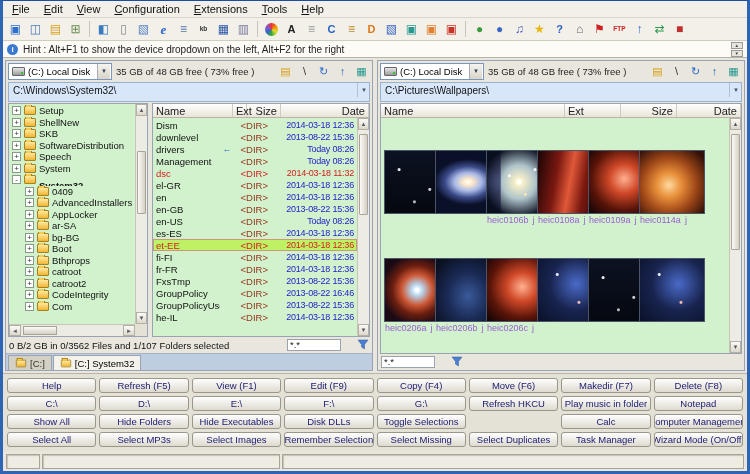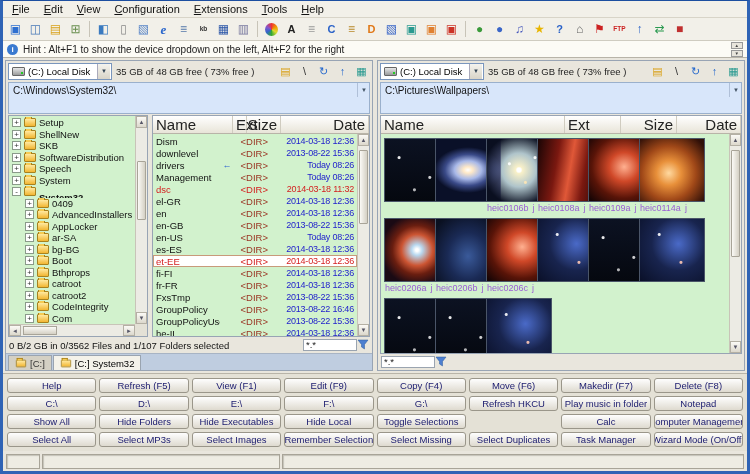--- a/index.html
+++ b/index.html
@@ -37,21 +37,21 @@
   .psplitter{width:4px;}
   .devbar{flex:0 0 21px;display:flex;align-items:center;padding:1px 2px;gap:4px;}
   .drivecombo{display:flex;align-items:center;gap:3px;width:104px;height:17px;background:#fff;border:1px solid #7a96bd;padding:0 1px 0 3px;}
   .hdd{width:13px;height:9px;background:linear-gradient(#e8e8e8,#9a9a9a);border:1px solid #666;border-radius:1px;position:relative;flex:0 0 13px;}
   .hdd::after{content:"";position:absolute;right:1px;bottom:1px;width:2px;height:2px;background:#2c2;}
   .dlabel{font-size:9.5px;flex:1;white-space:nowrap;overflow:hidden;}
   .dropbtn{width:13px;height:15px;flex:0 0 13px;background:linear-gradient(#f4f3ee,#d8d4c8);border-left:1px solid #aab;font-size:6px;text-align:center;line-height:15px;color:#345;}
   .free{font-size:9.5px;color:#222;white-space:nowrap;}
   .devicons{margin-left:auto;display:flex;gap:2px;align-items:center;}
   .dbtn{width:17px;height:17px;font-size:11px;text-align:center;line-height:17px;}
-  .pathrow{flex:0 0 16px;display:flex;align-items:center;background:#d8e6fa;border:1px solid #9ab0cc;margin:0 2px;padding:0 2px 16px 4px;}
+  .pathrow{flex:0 0 16px;display:flex;align-items:center;background:#d8e6fa;border:1px solid #9ab0cc;margin:0 2px;padding:0 2px 4px 4px;}
   .pathtext{font-size:10px;color:#111;flex:1;white-space:nowrap;overflow:hidden;}
   .pathbtn{font-size:6px;color:#456;border-left:1px solid #b0c0d8;padding-left:3px;line-height:14px;}
   .body{flex:1;display:flex;margin:1px 2px 0;min-height:0;}
   
   .treewrap{flex:0 0 140px;display:grid;grid-template-columns:1fr 12px;grid-template-rows:1fr 12px;border:1px solid #98a4b4;background:#d2f2cd;min-height:0;}
   .tree{grid-area:1/1;overflow:hidden;padding-top:1px;}
   .titem{height:11.5px;display:flex;align-items:center;gap:3px;font-size:9.5px;white-space:nowrap;overflow:hidden;color:#111;}
   .titem.tbold .tlabel{font-weight:bold;margin-top:12px;}
   .tog{width:9px;height:9px;flex:0 0 9px;border:1px solid #8a9a8a;background:#fff;font-size:8px;line-height:7px;text-align:center;color:#333;}
   .fico{width:12px;height:9px;flex:0 0 12px;background:linear-gradient(#ffe9a0,#f2b632);border:1px solid #a8821e;border-radius:1px;position:relative;}
@@ -67,52 +67,52 @@
   .hs .sa{width:12px;line-height:10px;}
   .hs .st{flex:1;position:relative;display:block;}
   .hs .sth{position:absolute;top:1px;bottom:1px;left:2px;width:34px;background:linear-gradient(#fbfaf6,#d4d0c4);border:1px solid #a8a498;display:block;}
   .tvs{grid-area:1/2;}
   .ths{grid-area:2/1;}
   .corner{grid-area:2/2;background:#e4e1d6;}
   .vsplit{width:4px;flex:0 0 4px;}
   
   .listwrap{flex:1;display:flex;flex-direction:column;border:1px solid #98a4b4;background:#d2f2cd;min-height:0;min-width:0;}
   .cols{flex:0 0 14px;display:flex;background:linear-gradient(#ffffff,#e8e4d8);border-bottom:1px solid #b8b4a8;}
-  .hc{font-size:15px;color:#222;padding:0 3px;border-right:1px solid #d0ccc0;display:flex;align-items:center;}
+  .hc{font-size:11px;color:#222;padding:0 3px;border-right:1px solid #d0ccc0;display:flex;align-items:center;}
   .cl0{flex:1;min-width:0;}.cl1{width:14px;flex:0 0 14px;}.cl2{width:34px;flex:0 0 34px;justify-content:flex-end;}.cl3{width:88px;flex:0 0 88px;justify-content:flex-end;}
   .cr0{flex:1;min-width:0;}.cr1{width:56px;flex:0 0 56px;}.cr2{width:56px;flex:0 0 56px;justify-content:flex-end;}.cr3{width:64px;flex:0 0 64px;justify-content:flex-end;}
   .listbody{flex:1;display:flex;min-height:0;}
   .rows{flex:1;overflow:hidden;padding-top:1px;min-width:0;}
   .frow{height:12px;display:flex;align-items:center;font-size:9.5px;color:#111;padding:0 1px;}
   .frow .fc{display:block;}
   .frow .cl0{overflow:hidden;white-space:nowrap;padding-left:2px;}
   .frow .cl1{color:#2a5fd0;font-size:9px;text-align:center;}
   .frow .cl2{text-align:right;color:#993322;}
   .frow .cl3{text-align:right;color:#2222cc;font-size:9px;padding-right:2px;letter-spacing:-.2px;}
   .frow.red .cl0,.frow.red .cl2,.frow.red .cl3{color:#d42020;}
-  .frow.cursor{background:#ffffff;outline:1px solid #c89a7a;outline-offset:-1px;}
+  .frow.cursor{background:#bef264;outline:1px solid #c89a7a;outline-offset:-1px;}
   
   .rwrap{flex:1;display:flex;flex-direction:column;border:1px solid #98a4b4;margin:1px 2px 0;background:#d2f2cd;min-height:0;}
   .rmain{flex:1;display:flex;min-height:0;}
   .thumbs{flex:1;min-width:0;overflow:hidden;display:flex;flex-wrap:wrap;align-content:flex-start;gap:4px 3px;padding:4px 0 0 3px;}
-  .thumb{width:48px;}
+  .thumb{width:48px;margin-top:28px;}
   .timg{width:66px;height:64px;border:1px solid #4a5568;}
   .tcap{display:flex;gap:4px;font-size:9px;color:#9a5fd4;height:12px;align-items:center;overflow:hidden;white-space:nowrap;padding-left:1px;}
   .tcap .text2{color:#9a5fd4;}
   .k-stars-dark{background:radial-gradient(circle at 22% 30%,rgba(255,255,255,.9) 0 1px,transparent 2px),radial-gradient(circle at 70% 62%,rgba(255,255,255,.8) 0 1px,transparent 2px),radial-gradient(circle at 46% 82%,rgba(255,255,255,.7) 0 1px,transparent 2px),radial-gradient(circle at 82% 18%,rgba(200,220,255,.8) 0 1px,transparent 2px),linear-gradient(#0c1222,#05080f);}
   .k-galaxy{background:radial-gradient(ellipse 60% 42% at 50% 50%,#ffffff 0%,#ffe9c8 12%,#a8b8e8 35%,#3a4a88 60%,#0a1028 88%);}
   .k-cluster{background:radial-gradient(circle at 35% 40%,rgba(255,255,255,.95) 0 1px,transparent 2px),radial-gradient(circle at 60% 70%,rgba(255,230,180,.9) 0 1px,transparent 2px),radial-gradient(circle at 75% 30%,rgba(255,255,255,.9) 0 1px,transparent 2px),radial-gradient(circle at 50% 50%,#fff 0 2px,rgba(255,240,200,.85) 8%,rgba(140,150,200,.5) 38%,#0a0f20 80%);}
   .k-nebula-red-wide{background:linear-gradient(100deg,#1a0505 0%,#7a1810 30%,#e05838 50%,#7a1810 70%,#1a0505 100%);}
   .k-nebula-red{background:radial-gradient(ellipse at 55% 45%,#ffb090 0%,#d04828 30%,#581408 65%,#180505 95%);}
   .k-nebula-orange{background:radial-gradient(circle at 45% 55%,#ffd9a0 0%,#e8903a 25%,#a04818 55%,#301008 90%);}
   .k-nebula-eye{background:radial-gradient(circle at 50% 50%,#ffffff 0 3%,#b8d8f0 12%,#cc5533 35%,#6a1e10 55%,#1a0a14 80%);}
   .k-nebula-dark-blue{background:radial-gradient(ellipse at 50% 60%,#3a5a9a 0%,#1a2a55 45%,#0a1020 90%);}
   .k-stars-blue{background:radial-gradient(circle at 30% 25%,rgba(255,255,255,.9) 0 1px,transparent 2px),radial-gradient(circle at 64% 70%,rgba(255,200,180,.9) 0 1px,transparent 2px),radial-gradient(circle at 60% 40%,#4a6ac8 0%,#18244e 50%,#0a1028 100%);}
   
-  .staterow{flex:0 0 16px;display:flex;align-items:center;gap:0;padding:0 3px;font-size:9.5px;}
+  .staterow{flex:0 0 16px;display:flex;align-items:center;gap:16px;padding:0 3px;font-size:9.5px;}
   .stext{flex:1;white-space:nowrap;overflow:hidden;color:#111;}
   .filter{width:54px;flex:0 0 54px;height:12px;background:#fff;border:1px solid #9aa4b0;font-size:9.5px;padding:0 2px;color:#222;line-height:10px;}
   .funnel{display:flex;align-items:center;}
   .tabsrow{flex:0 0 17px;display:flex;align-items:flex-end;background:#bfcde0;border-top:1px solid #a8b4c4;padding:1px 2px 0;gap:1px;}
   .tab{height:15px;display:flex;align-items:center;gap:3px;padding:0 6px;font-size:9.5px;background:#d4d0c4;border:1px solid #9aa4b0;border-bottom:none;color:#333;white-space:nowrap;}
   .tab.active{background:#f4f2ea;color:#000;}
   
   .btnpanel{flex:0 0 78px;display:grid;grid-template-columns:repeat(8,1fr);grid-auto-rows:1fr;gap:3px;padding:4px;background:#e4e1d6;border-top:1px solid #b8b4a8;}
   .fbtn{display:flex;align-items:center;justify-content:center;font-size:9.5px;color:#1a1a6e;background:linear-gradient(#fefefe,#dedacf);
         border:1px solid #9a968a;border-radius:3px;overflow:hidden;white-space:nowrap;padding:0 1px;}
@@ -679,21 +679,21 @@
       <div class="fbtn">D:\</div>
       <div class="fbtn">E:\</div>
       <div class="fbtn">F:\</div>
       <div class="fbtn">G:\</div>
       <div class="fbtn">Refresh HKCU</div>
       <div class="fbtn">Play music in folder</div>
       <div class="fbtn">Notepad</div>
       <div class="fbtn">Show All</div>
       <div class="fbtn">Hide Folders</div>
       <div class="fbtn">Hide Executables</div>
-      <div class="fbtn">Hide Local</div>
+      <div class="fbtn">Disk DLLs</div>
       <div class="fbtn">Toggle Selections</div>
       <div class="fbtn empty"></div>
       <div class="fbtn">Calc</div>
       <div class="fbtn">Computer Management</div>
       <div class="fbtn">Select All</div>
       <div class="fbtn">Select MP3s</div>
       <div class="fbtn">Select Images</div>
       <div class="fbtn">Remember Selection</div>
       <div class="fbtn">Select Missing</div>
       <div class="fbtn">Select Duplicates</div>

